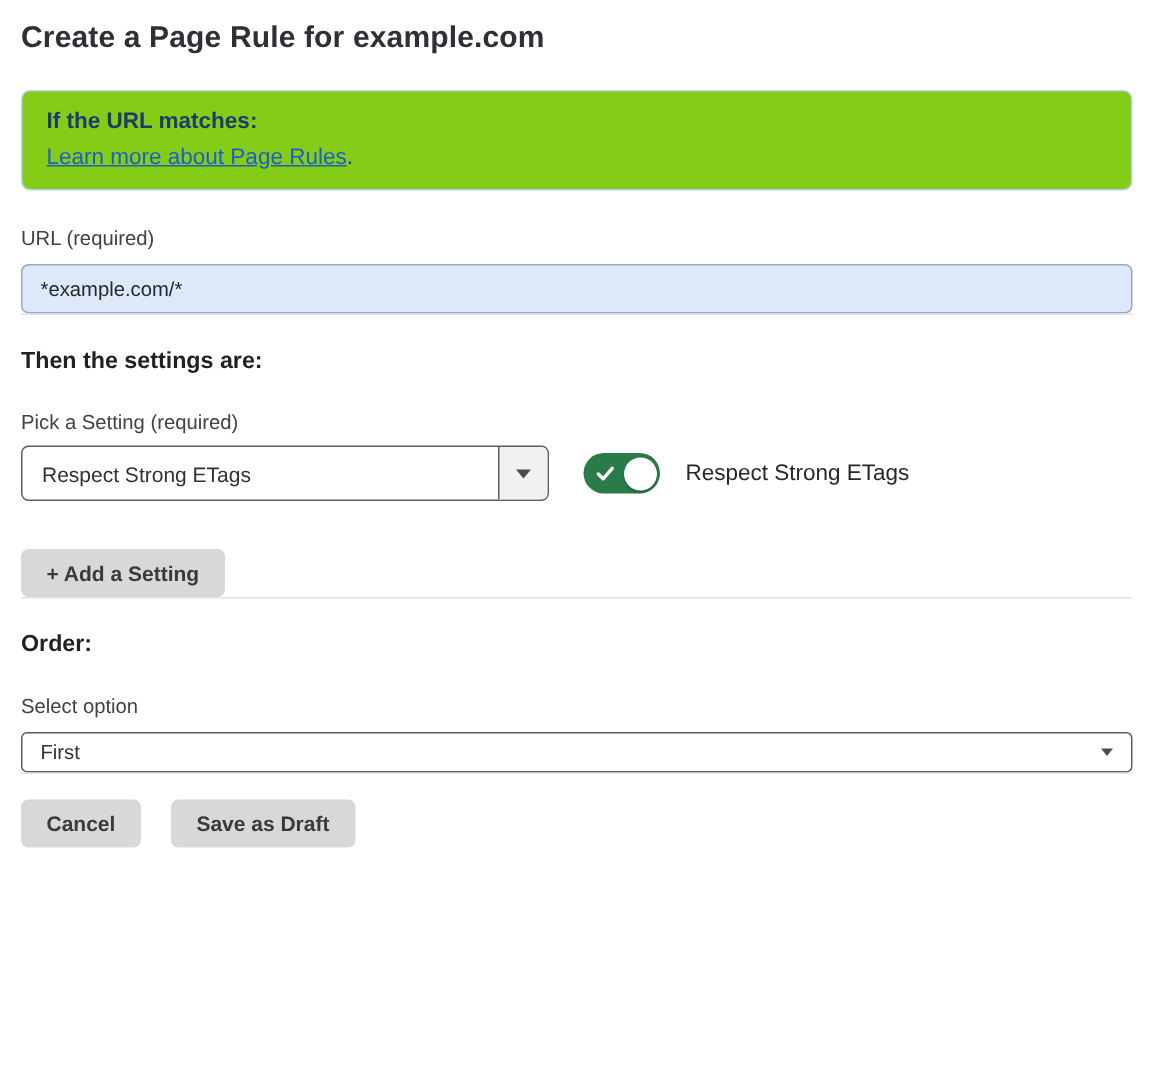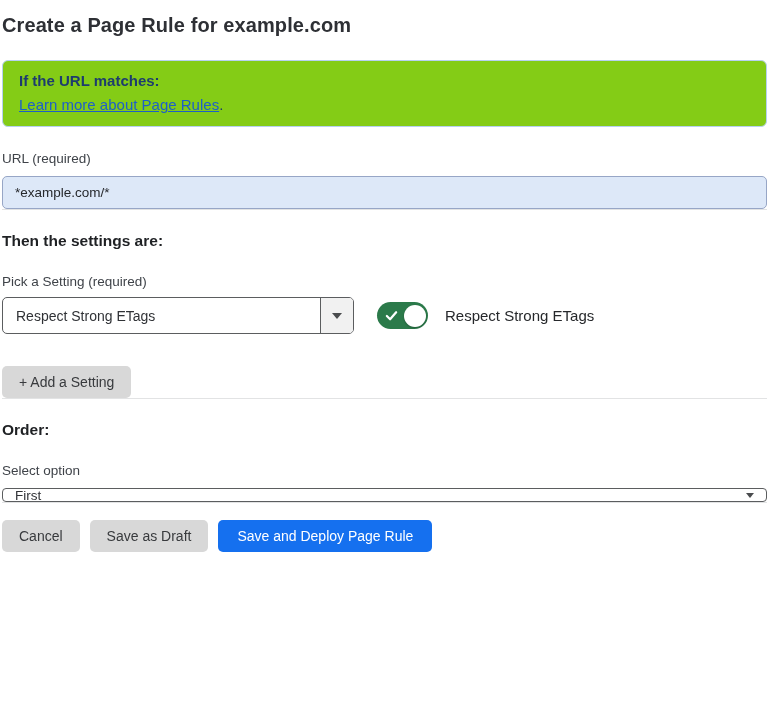--- a/index.html
+++ b/index.html
@@ -2,21 +2,21 @@
 <html><head>
 <meta charset="utf-8">
 <style>
   * { box-sizing: border-box; }
   html, body { margin: 0; padding: 0; background: #ffffff; }
   body {
     font-family: "Liberation Sans", sans-serif;
     color: #36393f;
     width: 769px;
   }
-  .page { padding: 0 2px 16px; }
+  .page { padding: 0 14px 16px; }
 
   h1.page-title {
     font-size: 20px;
     font-weight: 700;
     color: #2e3035;
     margin: 13px 0 0;
     line-height: 25px;
     letter-spacing: .1px;
   }
 
@@ -156,50 +156,51 @@
     border-radius: 5px;
     font-size: 14px;
     line-height: 16px;
     cursor: pointer;
     white-space: nowrap;
   }
   .btn.gray {
     background: #d8d8d8;
     color: #383a3d;
     padding: 8px 17px;
+    font-weight: bold;
   }
   .btn.blue {
     background: #1570ef;
     color: #ffffff;
     padding: 8px 19px;
   }
   .add-setting { margin-top: 32px; display: inline-block; }
 
   .select-box.full {
     margin-top: 9px;
     width: 100%;
-    height: 14px;
+    height: 27px;
     border-width: 1px;
     border-radius: 4px;
     padding-right: 12px;
   }
   .select-box.full .select-text { padding-left: 12px; font-size: 13.5px; }
 
   .help-text {
     margin: 6px 0 0;
     font-size: 13.5px;
     line-height: 22px;
     color: #3c4043;
     max-width: 736px;
   }
 
   .actions {
     margin-top: 17px;
     display: flex;
-    gap: 10px;
+    gap: 20px;
     align-items: center;
   }
 </style>
 </head>
 <body>
 
 <div class="page">
 
   <h1 class="page-title">Create a Page Rule for example.com</h1>
 
@@ -247,16 +248,15 @@
     <span class="select-text">First</span>
     <span class="caret small"></span>
   </div>
 
 
   <hr class="divider hr3">
 
   <div class="actions">
     <button class="btn gray">Cancel</button>
     <button class="btn gray">Save as Draft</button>
-    <button class="btn blue">Save and Deploy Page Rule</button>
   </div>
 
 </div>
 
 </body></html>

